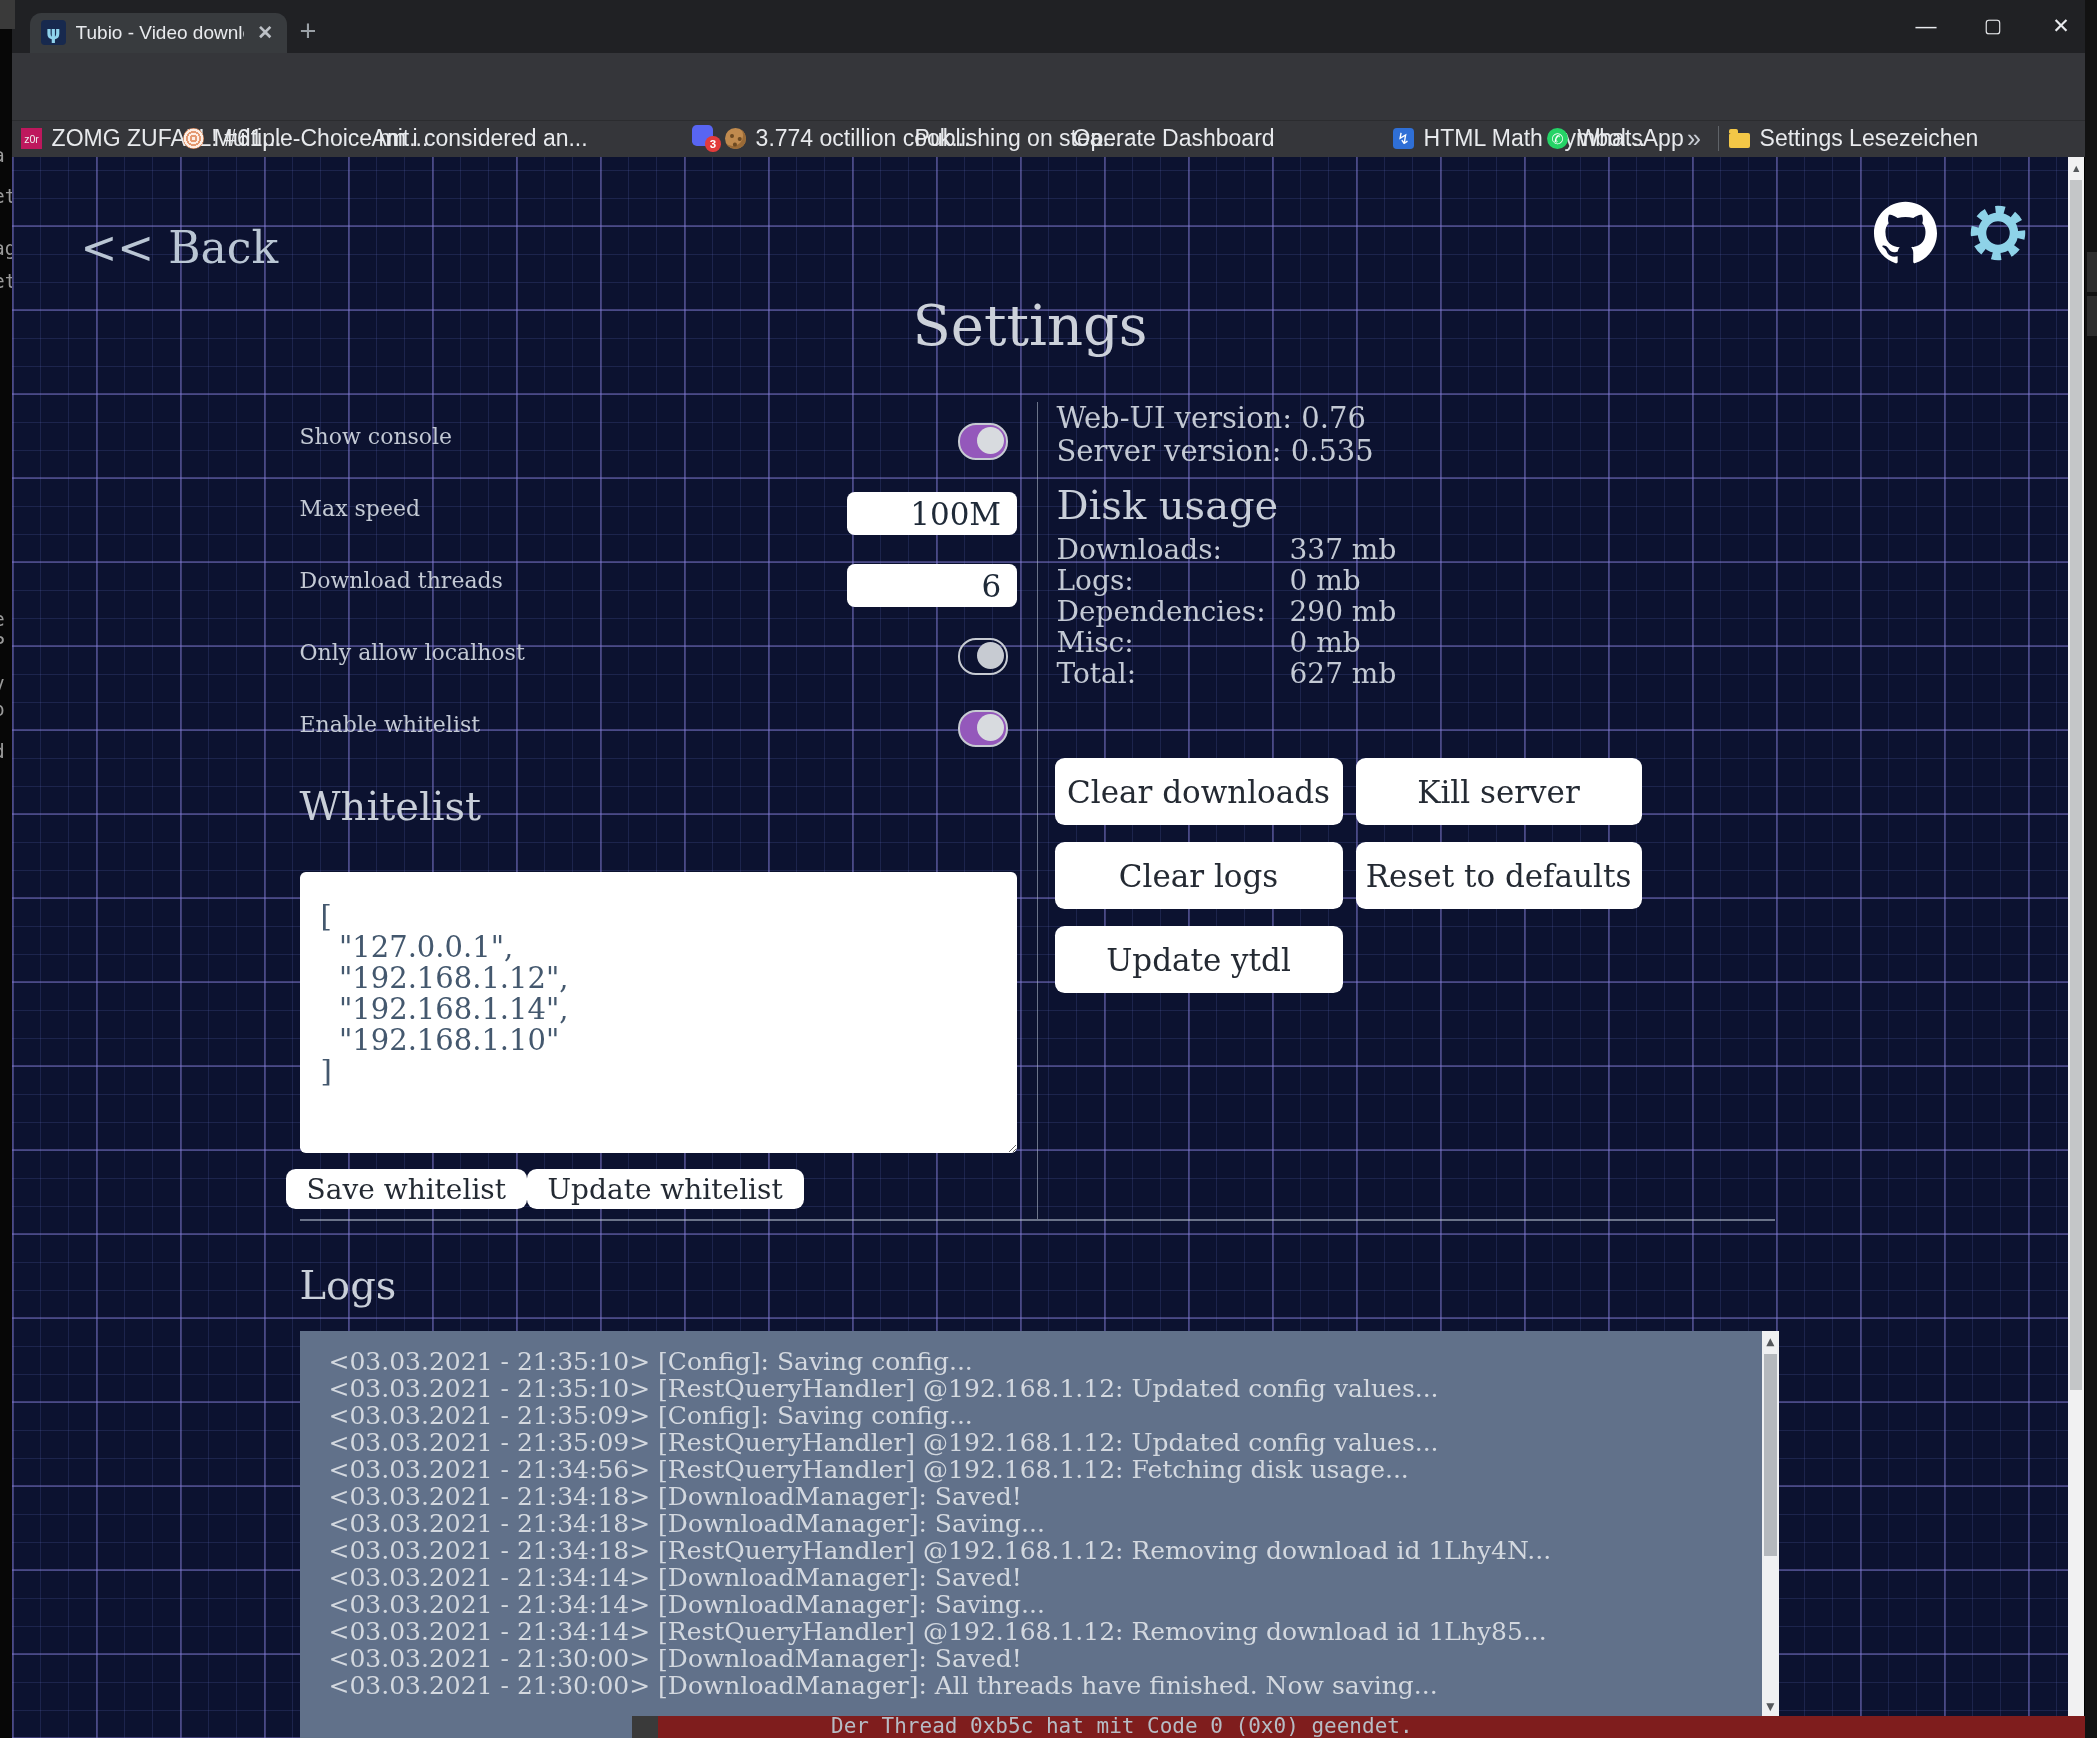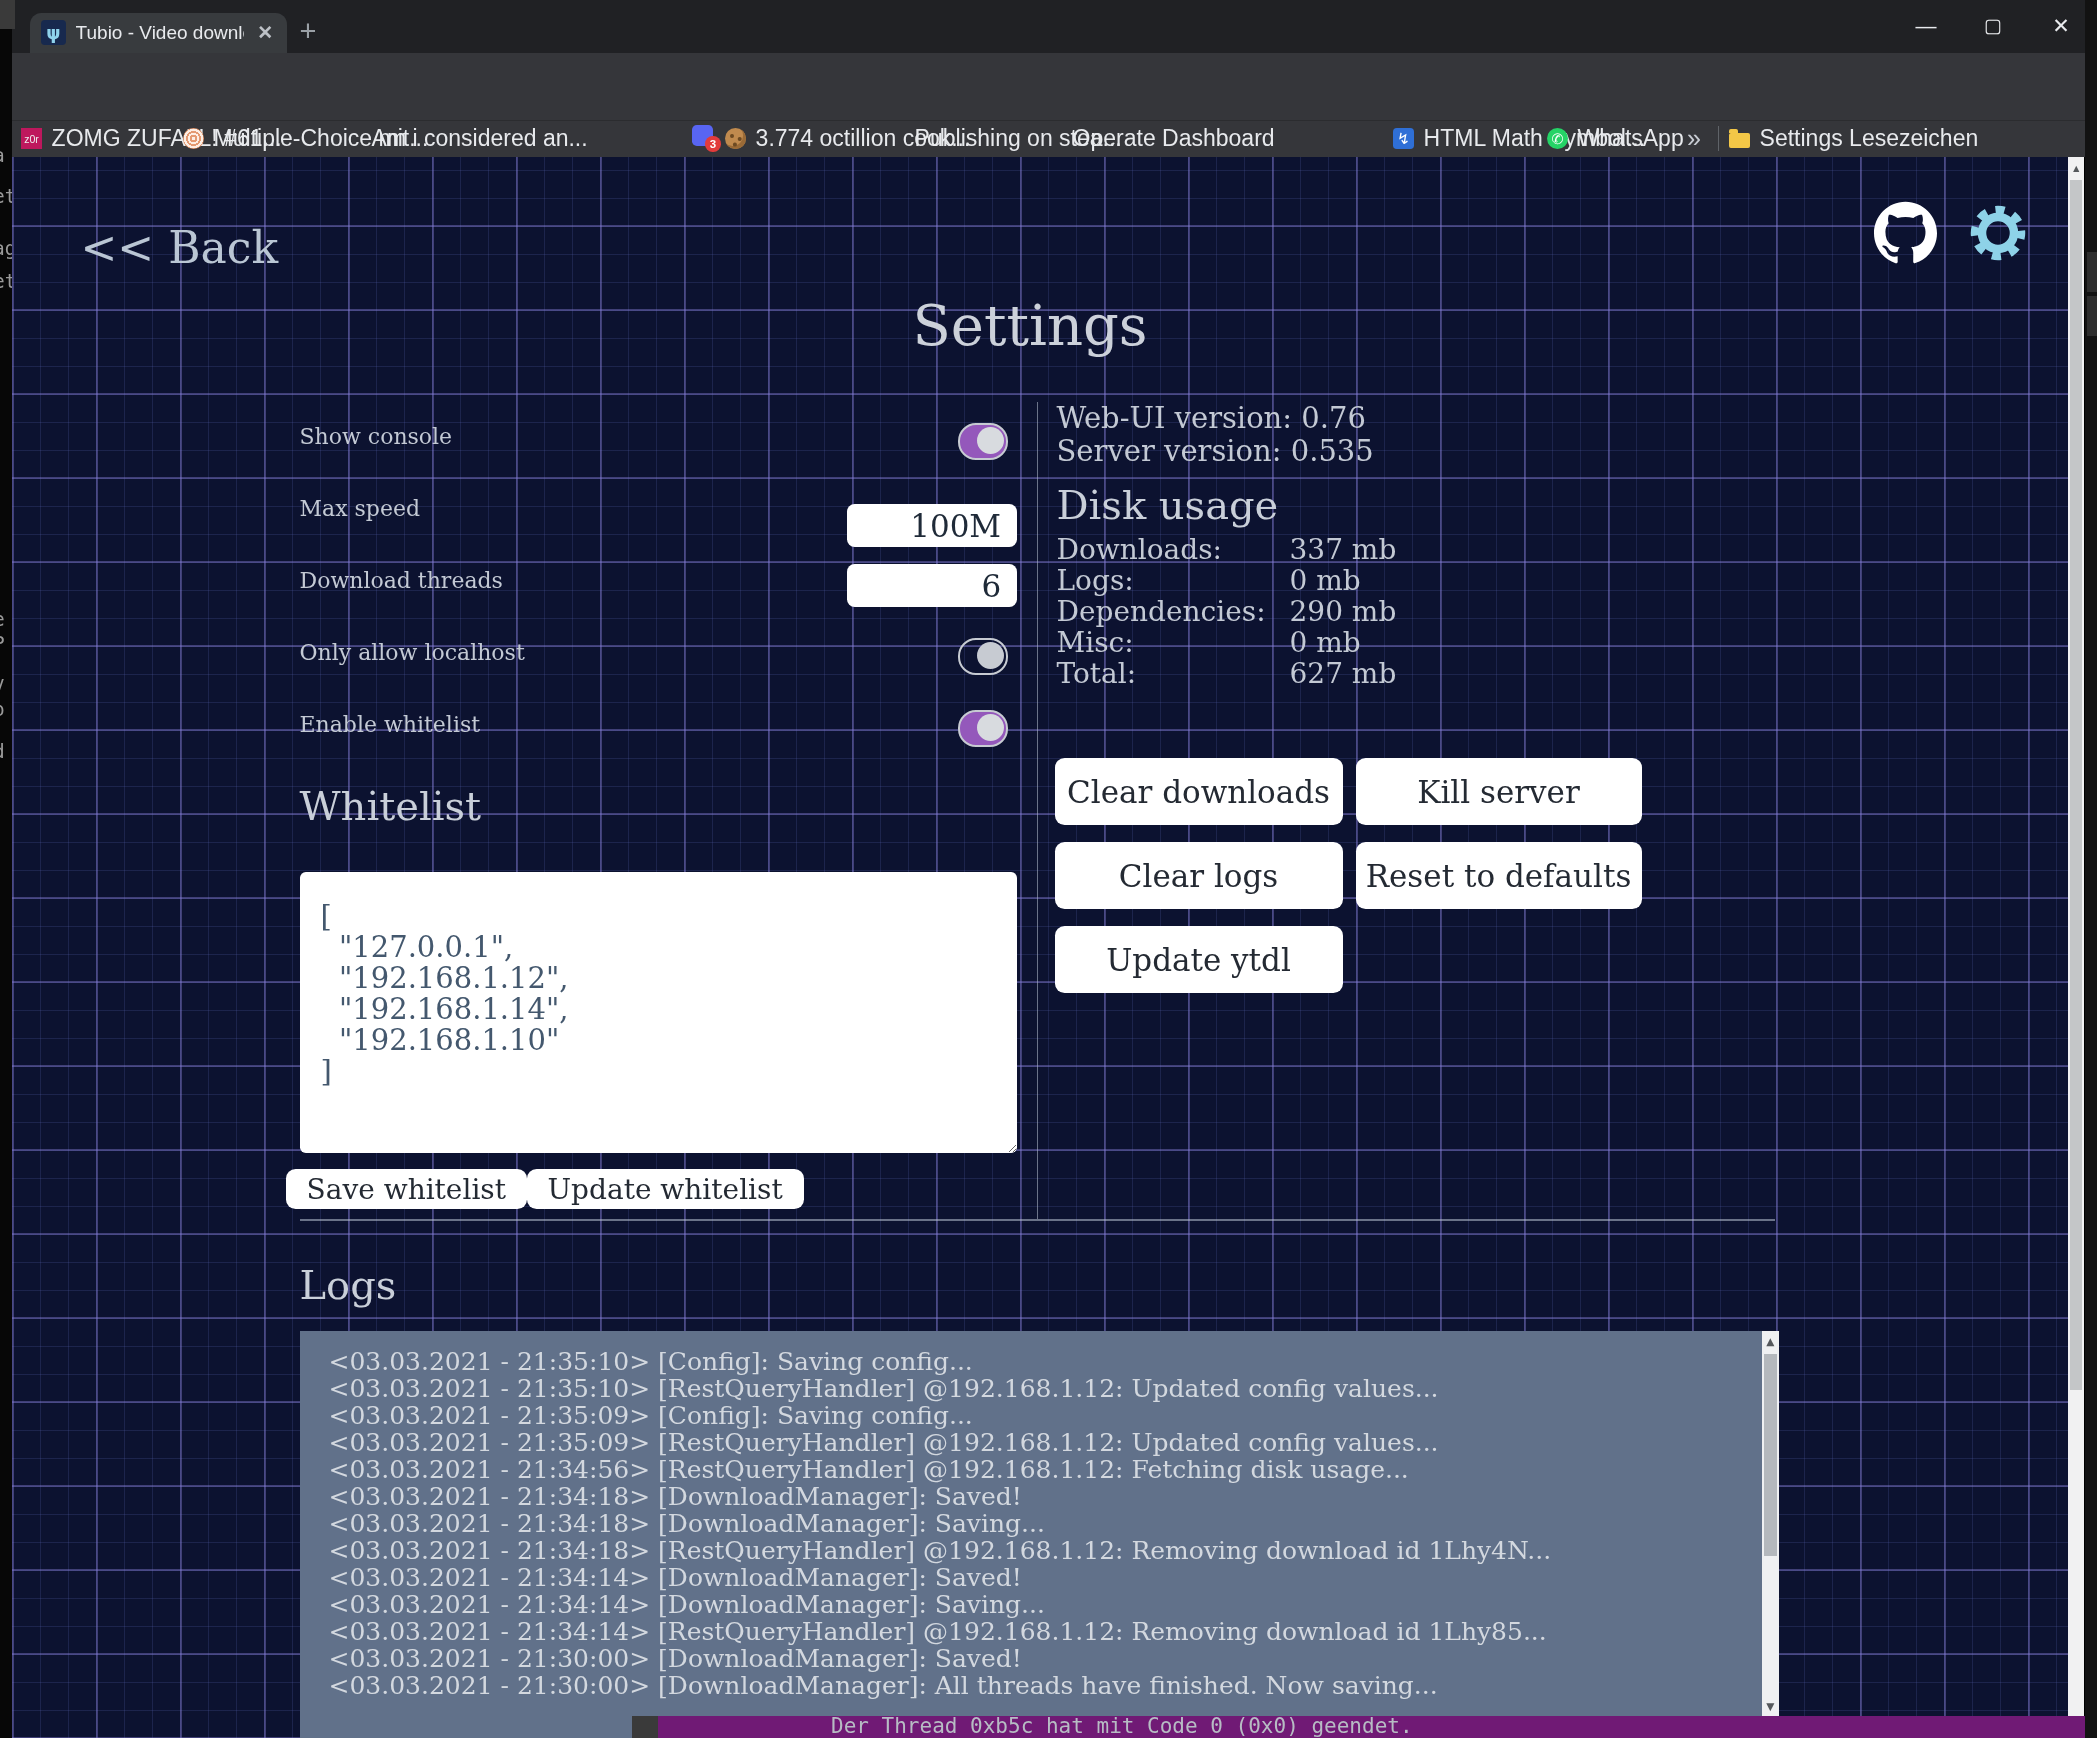--- a/index.html
+++ b/index.html
@@ -124,21 +124,21 @@
   .log-panel{left:288px;top:1174px;width:1479px;height:408px;background:#61718a;overflow:hidden;}
   .log-lines{position:absolute;left:29px;top:17.3px;font-size:25px;line-height:27px;color:#d3d8df;white-space:nowrap;}
   .panel-sb{position:absolute;right:0;top:0;width:16.3px;height:100%;background:#eff0f2;}
   .panel-sb .th{position:absolute;left:1.9px;top:23px;width:12.5px;height:202px;background:#b4b8bd;}
   .sb-arrow{position:absolute;left:0;width:16.3px;text-align:center;font-size:10.6px;color:#55585c;}
   
   .page-sb{left:2068px;top:157px;width:16.3px;height:1582px;background:#f1f1f2;z-index:40;}
   .page-sb .th{position:absolute;left:1.9px;top:23px;width:12.5px;height:1210px;background:#c4c6c8;}
   
   .console-step{left:632px;top:1716px;width:26px;height:23px;background:#3a3a3a;z-index:45;}
-  .console-bar{left:658px;top:1716px;width:1439px;height:23px;background:#701a75;z-index:45;overflow:hidden;}
+  .console-bar{left:658px;top:1716px;width:1439px;height:23px;background:#7f1d1d;z-index:45;overflow:hidden;}
   .console-bar span{position:absolute;left:173px;top:-1.9px;color:#b7bcc4;font:21px "DejaVu Sans Mono",monospace;white-space:nowrap;}
   svg{display:block;}
 </style>
 </head>
 <body>
 
 <div class="abs left-strip">
   <span style="top:144px">a</span>
   <span style="top:185px">et</span>
   <span style="top:237px">ag</span>
@@ -316,21 +316,21 @@
   </svg>
 
   <div class="abs page-title">Settings</div>
 
   <div class="abs row-label" style="left:288px;top:267px">Show console</div>
   <div class="abs toggle on" style="left:946px;top:266px">
       <span class="knob"></span>
     </div>
 
   <div class="abs row-label" style="left:288px;top:339px">Max speed</div>
-  <input class="abs num-input" style="left: 835px; top: 335px; margin-top: 12px;" value="100M">
+  <input class="abs num-input" style="left: 835px; top: 335px;" value="100M">
 
   <div class="abs row-label" style="left:288px;top:411px">Download threads</div>
   <input class="abs num-input" style="left: 835px; top: 407px;" value="6">
 
   <div class="abs row-label" style="left:288px;top:483px">Only allow localhost</div>
   <div class="abs toggle" style="left:946px;top:481px">
       <span class="knob"></span>
     </div>
 
   <div class="abs row-label" style="left:288px;top:555px">Enable whitelist</div>

